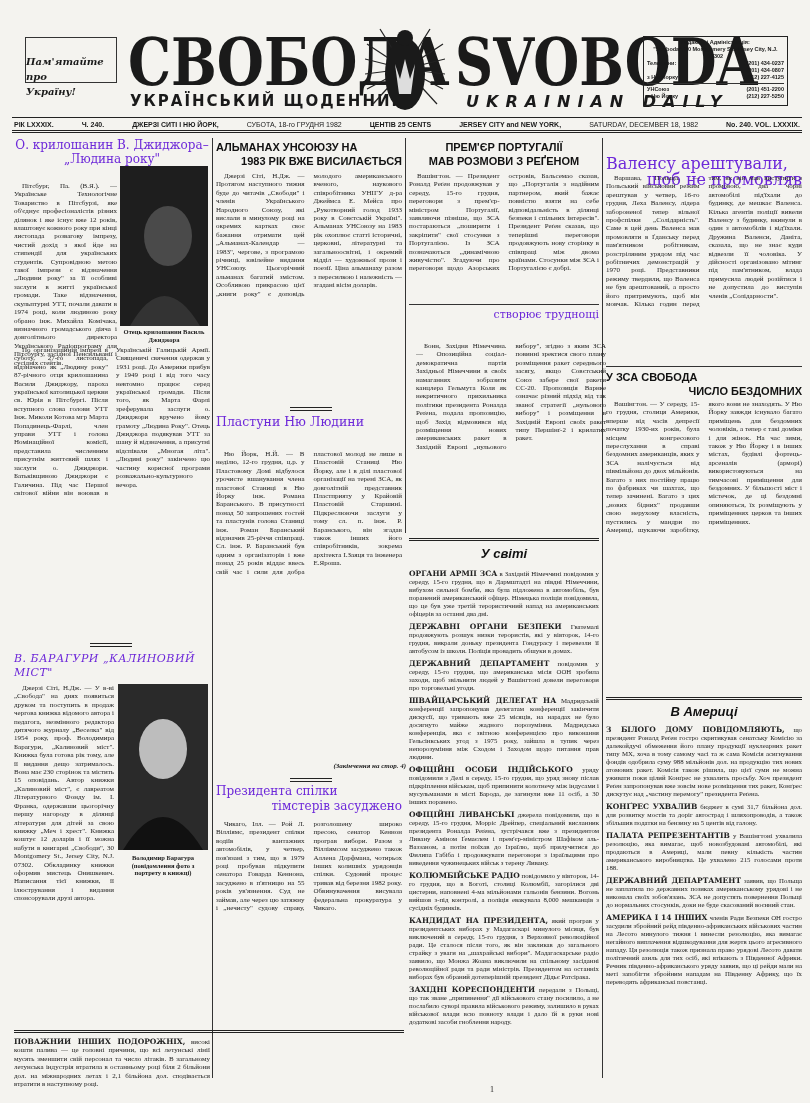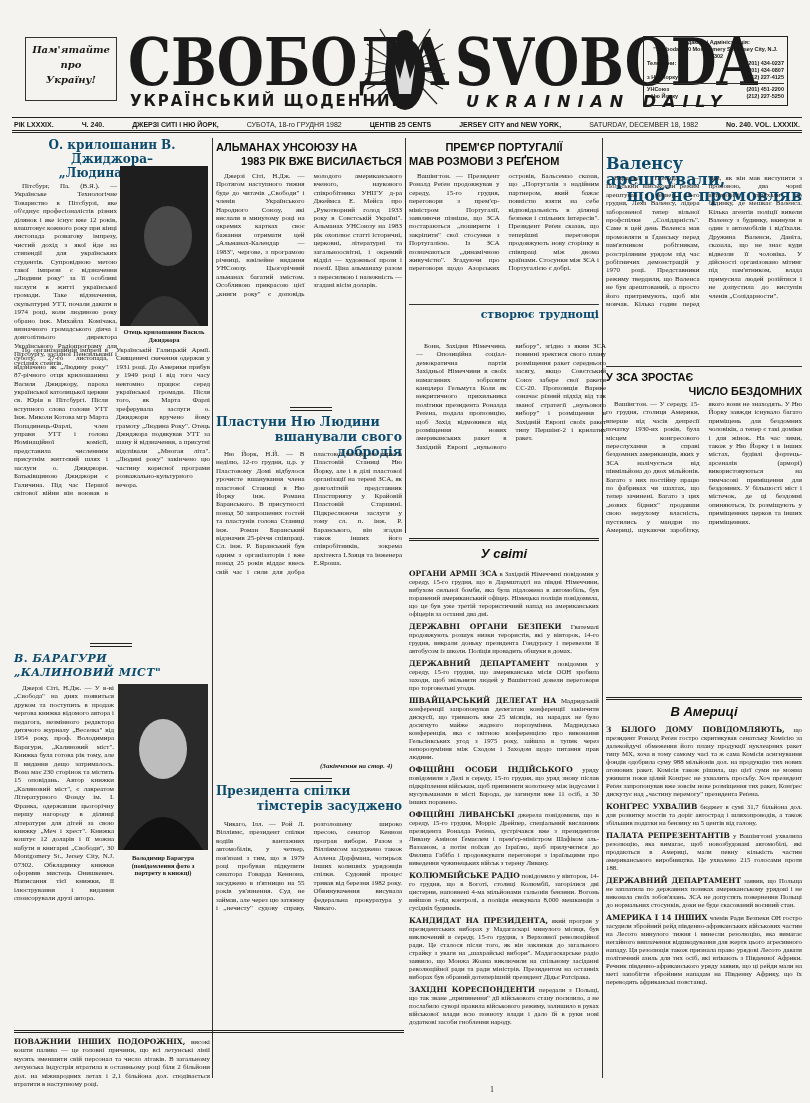--- a/index.html
+++ b/index.html
@@ -1,31 +1,31 @@
 <!DOCTYPE html>
 <html><head>
 <meta charset="utf-8">
 <style>
 *{box-sizing:border-box;margin:0;padding:0}
 html,body{width:810px;height:1103px;background:#f4f3ef;overflow:hidden}
 body{position:relative;font-family:"Liberation Serif",serif;color:#1a1a1a}
 .abs{position:absolute}
-.motto{left:25px;top:37px;width:92px;height:64px;border:1px solid #333;text-align:center;font-family:"DejaVu Serif",serif;font-style:italic;font-weight:bold;font-size:10px;line-height:15px;padding-top:4px}
+.motto{left:25px;top:37px;width:92px;height:46px;border:1px solid #333;text-align:left;font-family:"DejaVu Serif",serif;font-style:italic;font-weight:bold;font-size:10px;line-height:15px;padding-top:16px}
 .mast-cyr{left:128px;top:30px;font-family:"DejaVu Serif",serif;font-weight:bold;font-size:66px;letter-spacing:0px;line-height:64px;transform:scaleX(.82);transform-origin:left top}
 .mast-lat{left:455px;top:30px;font-family:"DejaVu Serif",serif;font-weight:bold;font-size:66px;line-height:64px;transform:scaleX(.8);transform-origin:left top}
 .sub-cyr{left:130px;top:92px;font-family:"DejaVu Sans",sans-serif;font-weight:bold;font-size:15px;letter-spacing:2px}
 .sub-lat{left:466px;top:92px;font-family:"DejaVu Sans",sans-serif;font-weight:bold;font-style:italic;font-size:16px;letter-spacing:7px}
 .emblem{left:365px;top:24px;width:80px;height:90px}
 .admin{left:643px;top:36px;width:145px;height:70px;border:1px solid #222;font-family:"Liberation Sans",sans-serif;font-size:5.5px;font-weight:bold;padding:2px 3px;line-height:7px}
 .admin .row{display:flex;justify-content:space-between}
 .admin .sep{border-top:1px solid #333;margin:2px 0}
 .dateline{left:12px;top:117px;width:790px;height:16px;border-top:1.5px solid #222;border-bottom:3px double #222;display:flex;justify-content:space-between;align-items:center;font-family:"Liberation Sans",sans-serif;font-size:7px;font-weight:bold;padding:0 2px}
 .vline{width:1px;background:#333}
 .hline{height:1px;background:#333}
-.hl{font-family:"DejaVu Serif",serif;font-weight:bold;color:#0c4a6e}
+.hl{font-family:"DejaVu Serif",serif;font-weight:normal;color:#6d28d9}
 .hl-sans{font-family:"Liberation Sans",sans-serif;font-weight:bold;color:#111}
 .txt{font-size:7px;line-height:8.4px;text-align:justify;color:#222;overflow:hidden}
 .txt p{text-indent:8px}
 .col2{column-count:2;column-gap:9px}
 .photo{background:#1e1e1e}
 .caption{font-size:6.5px;text-align:center;line-height:7.5px;font-weight:bold}
 .sec{font-family:"Liberation Sans",sans-serif;font-weight:bold;font-style:italic;text-align:center;color:#111}
 .item b{font-family:"DejaVu Serif",serif;font-size:7.5px}
 .dbl{border-top:1px solid #222;border-bottom:1px solid #222;height:4px}
 </style>
@@ -145,39 +145,38 @@
   <div>АЛЬМАНАХ УНСОЮЗУ НА</div>
   <div style="text-align:right">1983 РІК ВЖЕ ВИСИЛАЄТЬСЯ</div>
 </div>
 <div class="abs txt col2" style="left:216px;top:172px;width:186px;height:228px">
     <p>Джерзі Сіті, Н.Дж. — Протягом наступного тижня буде до читачів „Свободи" і членів Українського Народного Союзу, які вислали в минулому році на окремих картках своє бажання отримати цей „Альманах-Календар — 1983", чергове, з програмою річниці, ювілейне видання УНСоюзу. Цьогорічний альманах багатий змістом. Особливою прикрасою цієї „книги року" є доповідь молодого американського вченого, наукового співробітника УНІГУ д-ра Джеймса Е. Мейса про „Рукотворний голод 1933 року в Совєтській Україні". Альманах УНСоюзу на 1983 рік охоплює статті історичні, церковні, літературні та загальноосвітні, і окремий відділ — художньої прози і поезії. Ціна альманаху разом з пересилкою і належність — згадані вісім доларів.</p>
   </div>
 <div class="abs dbl" style="left:290px;top:407px;width:42px"></div>
 
 <div class="abs hl" style="left:216px;top:414px;width:186px;font-size:12.5px;line-height:15px">
   <div>Пластуни Ню Людини</div>
-  <div style="text-align:right">вшанували свого добродія</div>
 </div>
 <div class="abs txt col2" style="left:216px;top:450px;width:186px;height:300px">
     <p>Ню Йорк, Н.Й. — В неділю, 12-го грудня, ц.р. у Пластовому Домі відбулося урочисте вшанування члена пластової Станиці в Ню Йорку інж. Романа Баранського. В присутності понад 50 запрошених гостей та пластунів голова Станиці інж. Роман Баранський відзначив 25-річчя співпраці. Сл. інж. Р. Баранський був одним з організаторів і вже понад 25 років віддає ввесь свій час і сили для добра пластової молоді не лише в Пластовій Станиці Ню Йорку, але і в ділі пластової організації на терені ЗСА, як довголітній представник Пластприяту у Крайовій Пластовій Старшині. Підкреслюючи заслуги у тому сл. п. інж. Р. Баранського, він згадав також інших його співробітників, зокрема архітекта І.Заяця та інженера Е.Яроша.</p>
   </div>
-<div class="abs txt" style="left:320px;top:762px;width:86px;font-style:italic;font-weight:bold;text-align:left">(Закінчення на стор. 4)</div>
+<div class="abs txt" style="left:320px;top:762px;width:86px;font-style:italic;font-weight:bold;text-align:right">(Закінчення на стор. 4)</div>
 <div class="abs dbl" style="left:290px;top:778px;width:42px"></div>
 
 <div class="abs hl" style="left:216px;top:784px;width:186px;font-size:12px;line-height:15px">
   <div>Президента спілки</div>
   <div style="text-align:right">тімстерів засуджено</div>
 </div>
 <div class="abs txt col2" style="left:216px;top:820px;width:186px;height:205px">
     <p>Чикаго, Ілл. — Рой Л. Вілліямс, президент спілки водіїв вантажних автомобілів, у четвер, пов'язані з тим, що в 1979 році пробував підкупити сенатора Говарда Кеннона, засуджено в п'ятницю на 55 років ув'язнення. Суд не займав, але через цю затяжну і „нечисту" судову справу, розголошену широко пресою, сенатор Кеннон програв вибори. Разом з Вілліямсом засуджено також Аллена Дорфмана, чотирьох інших колишніх урядовців спілки. Судовий процес тривав від березня 1982 року. Обвинувачення висувала федеральна прокуратура у Чикаго.</p>
   </div>
 
 <div class="abs hl-sans" style="left:409px;top:140px;width:190px;font-size:11px;line-height:14px;text-align:center">
   <div>ПРЕМ'ЄР ПОРТУГАЛІЇ</div>
-  <div style="text-align:left">МАВ РОЗМОВИ З РЕҐЕНОМ</div>
+  <div style="text-align:center">МАВ РОЗМОВИ З РЕҐЕНОМ</div>
 </div>
 <div class="abs txt col2" style="left:409px;top:172px;width:190px;height:130px">
     <p>Вашінгтон. — Президент Роналд Реґен продовжував у середу, 15-го грудня, переговори з прем'єр-міністром Португалії, заявляючи пізніше, що ЗСА постараються „поширити і закріпити" свої стосунки з Португалією. Із ЗСА позначаються „динамічною живучістю". Згадуючи про переговори щодо Азорських островів, Бальсемао сказав, що „Португалія з надійним партнером, який бажає повністю взяти на себе відповідальність в ділянці безпеки і спільних інтересів". Президент Реґен сказав, що теперішні переговори продовжують нову сторінку в співпраці між двома країнами. Стосунки між ЗСА і Португалією є добрі.</p>
   </div>
 <div class="abs hline" style="left:409px;top:304px;width:190px"></div>
 
 <div class="abs hl" style="left:409px;top:308px;width:190px;font-size:11px;line-height:14px">
   <div style="text-align:right">створює труднощі</div>
 </div>
 <div class="abs txt col2" style="left:416px;top:342px;width:190px;height:190px">
@@ -201,21 +200,21 @@
 <div class="abs hl" style="left:606px;top:156px;width:196px;font-size:16px;line-height:16px">
   <div>Валенсу арештували,</div>
   <div style="text-align:right">щоб не промовляв</div>
 </div>
 <div class="abs txt col2" style="left:606px;top:174px;width:196px;height:190px">
     <p>Варшава, Польща. — Польський військовий режим арештував у четвер, 16-го грудня, Леха Валенсу, лідера забороненої тепер вільної профспілки „Солідарність". Саме в цей день Валенса мав промовляти в Ґданську перед пам'ятником робітникам, розстріляним урядом під час робітничих демонстрацій у 1970 році. Представники режиму твердили, що Валенса не був арештований, а просто його притримують, щоб він мовчав. Кілька годин перед тим, як він мав виступити з промовою, два чорні автомобілі під'їхали до будинку, де мешкає Валенса. Кілька агентів поліції вивели Валенсу з будинку, вкинули в один з автомобілів і від'їхали. Дружина Валенси, Даніта, сказала, що не знає куди відвезли її чоловіка. У дійсності організовано мітинг під пам'ятником, влада примусила людей розійтися і не допустила до виступів членів „Солідарности".</p>
   </div>
 <div class="abs hline" style="left:606px;top:366px;width:196px"></div>
 
 <div class="abs hl-sans" style="left:606px;top:370px;width:196px;font-size:11px;line-height:14px">
-  <div>У ЗСА ЗРОСТАЄ</div>
+  <div>У ЗСА СВОБОДА</div>
   <div style="text-align:right">ЧИСЛО БЕЗДОМНИХ</div>
 </div>
 <div class="abs txt col2" style="left:606px;top:400px;width:196px;height:292px">
     <p>Вашінгтон. — У середу, 15-го грудня, столиця Америки, вперше від часів депресії початку 1930-их років, була місцем конгресового переслухання в справі бездомних американців, яких у ЗСА налічується від півмільйона до двох мільйонів. Багато з них постійну працю по фабриках чи шахтах, що тепер зачинені. Багато з цих „нових бідних" продавши свою нерухому власність, пустились у мандри по Америці, шукаючи заробітку, якого вони не знаходять. У Ню Йорку завжди існувало багато приміщень для бездомних чоловіків, а тепер є такі доміки і для жінок. На час зими, також у Ню Йорку і в інших містах, будівлі фортець-арсеналів (арморі) використовуються на тимчасові приміщення для бездомних. У більшості міст і містечок, де ці бездомні опиняються, їх розміщують у приміщеннях церков та інших приміщеннях.</p>
   </div>
 
 <div class="abs" style="left:606px;top:697px;width:196px;border-top:3px double #222"></div>
 <div class="abs sec" style="left:606px;top:704px;width:196px;font-size:13px">В Америці</div>
 <div class="abs txt item" style="left:606px;top:726px;width:196px;height:310px;font-size:6.8px;line-height:8px">
   <p style="text-indent:0;margin-bottom:5px"><b>З БІЛОГО ДОМУ ПОВІДОМЛЯЮТЬ,</b> <span>що президент Роналд Реґен гостро скритикував сенатську Комісію за далекойдучі обмеження його плану продукції нуклеарних ракет типу МХ, хоча в тому самому часі та ж сама Комісія асигнування фондів одобрила суму 988 мільйонів дол. на продукцію тих нових атомових ракет. Комісія також рішила, що цієї суми не можна уживати поки цілий Конґрес не ухвалить просьбу. Хоч президент Реґен запропонував вже зовсім нове розміщення тих ракет, Конґрес дискутує над „частину перемогу" президента Реґена.</span></p>

